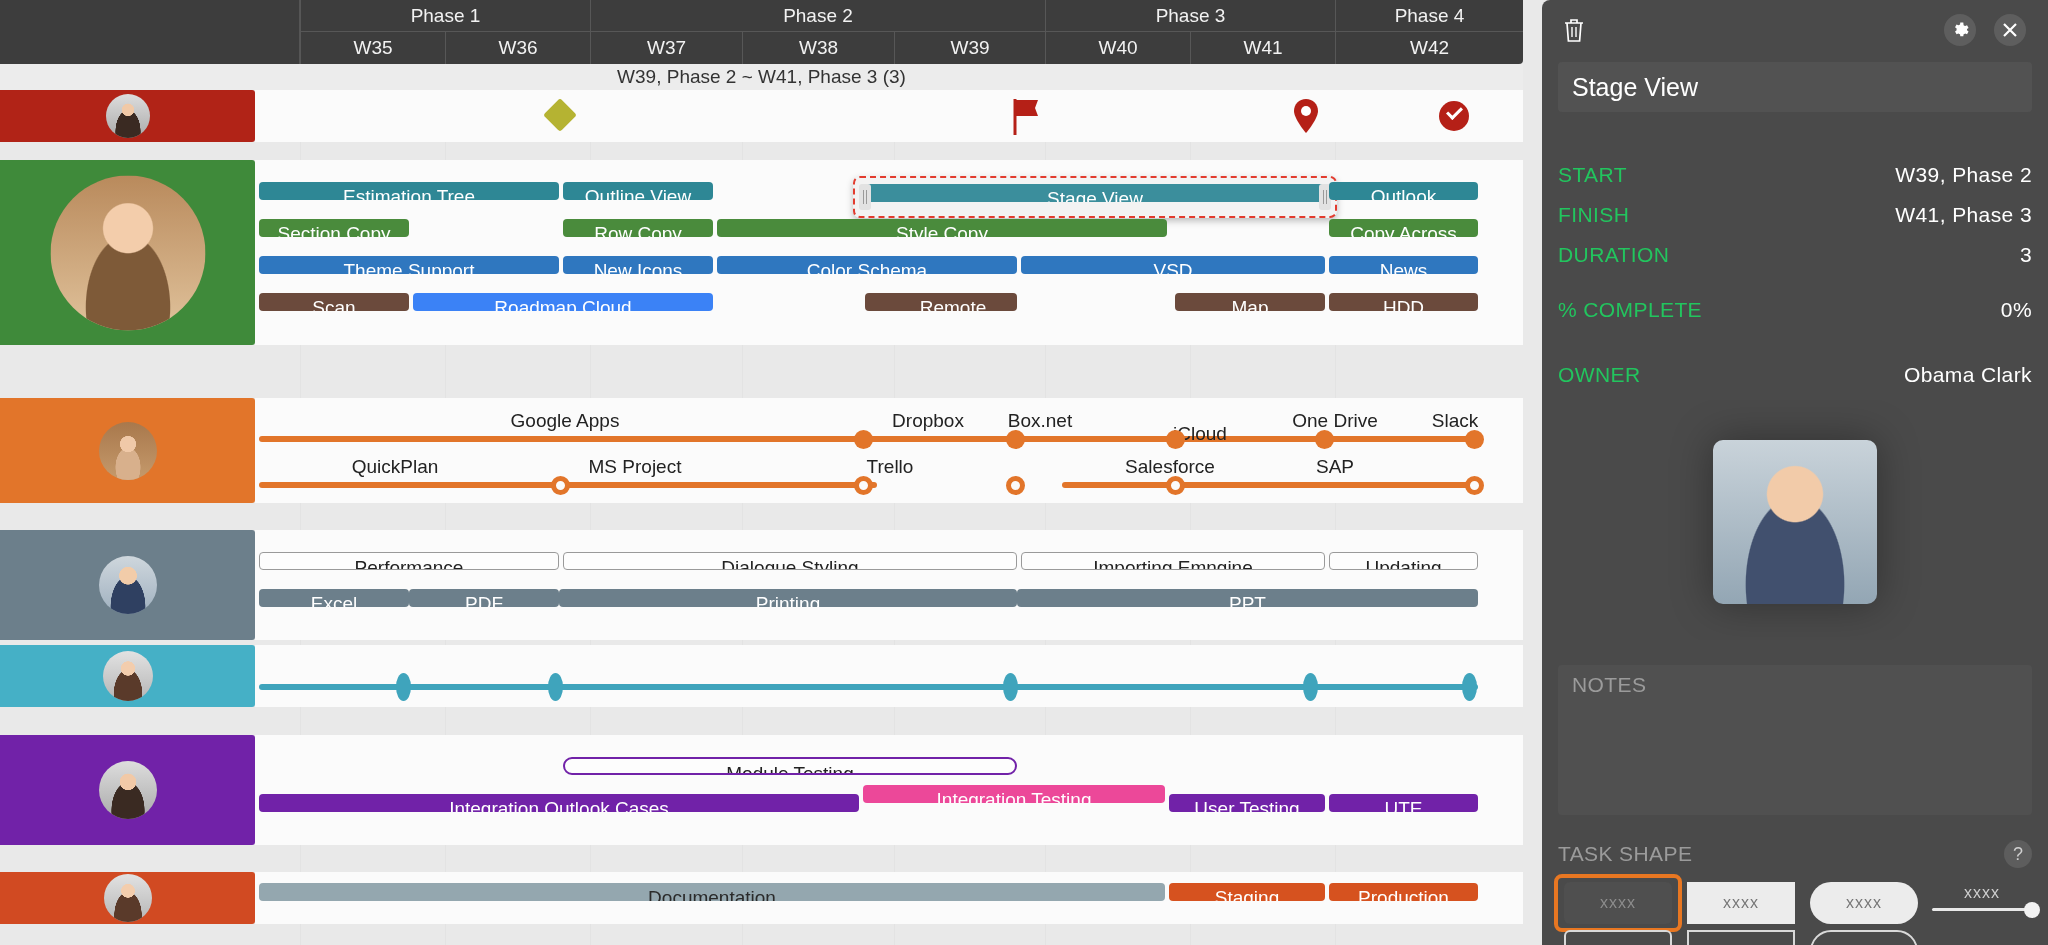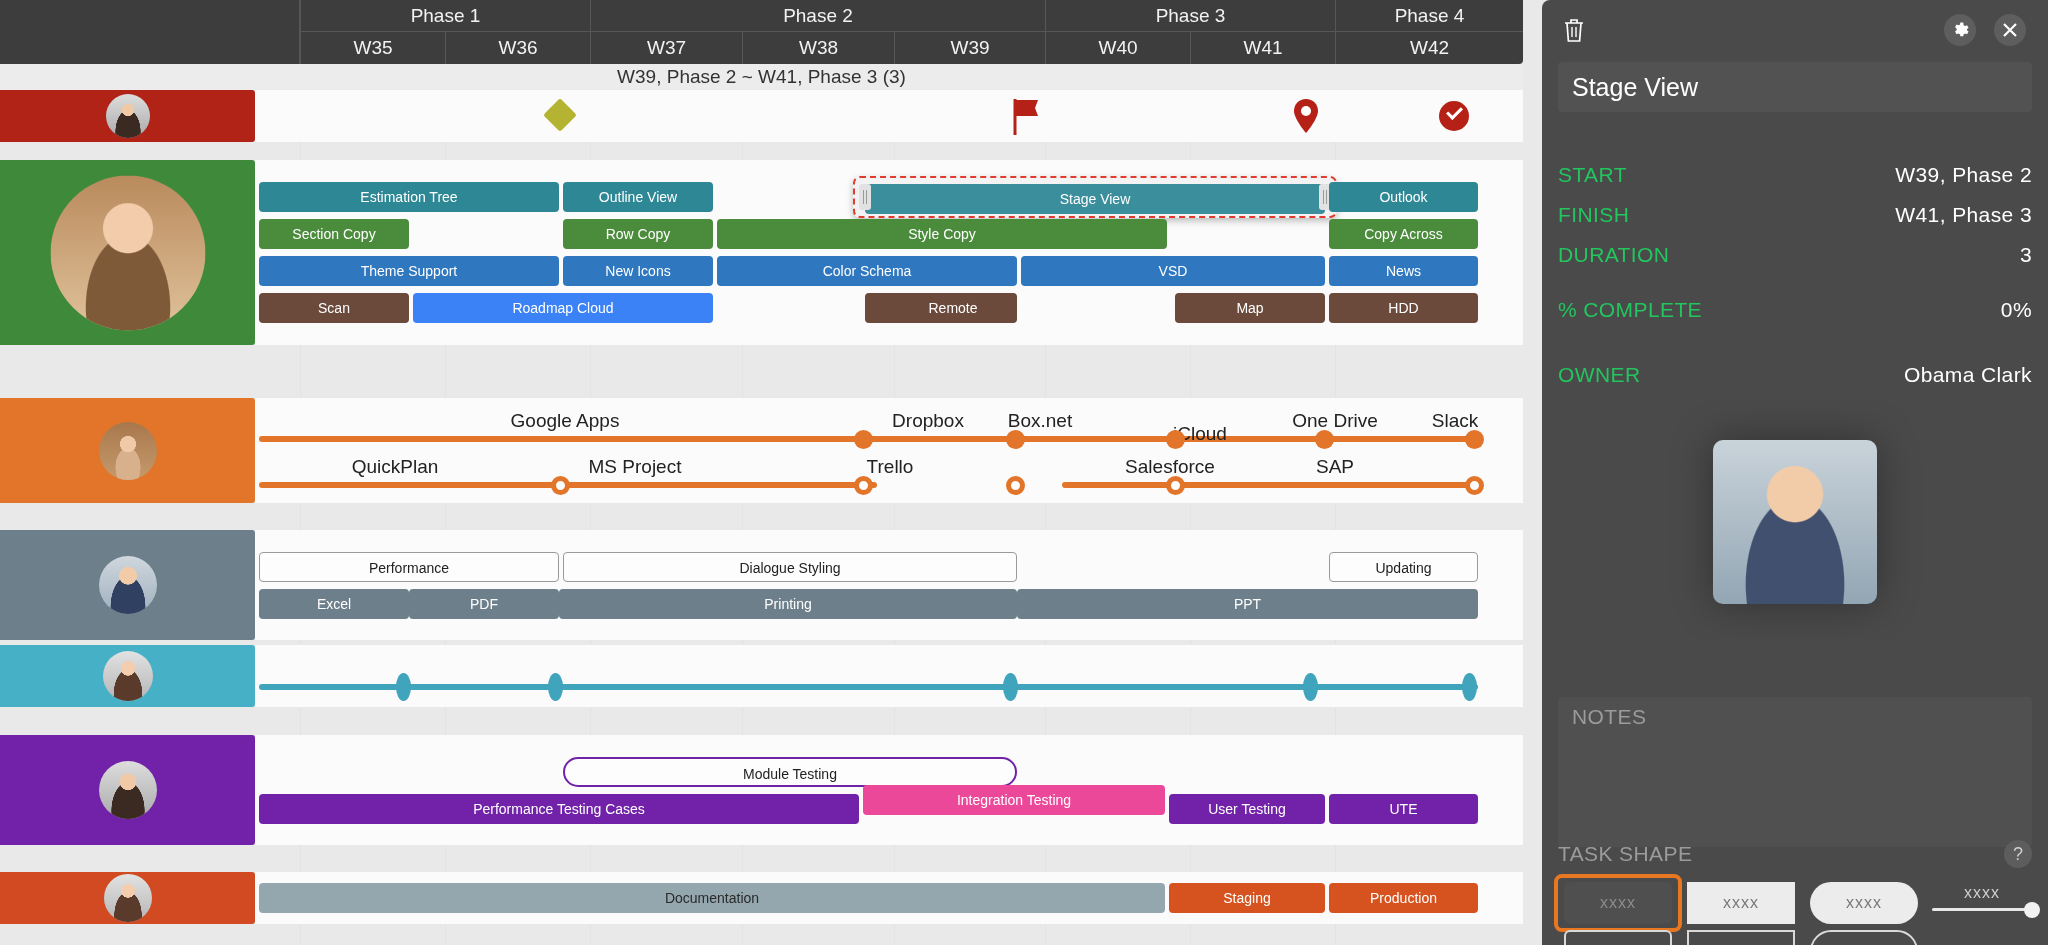--- a/index.html
+++ b/index.html
@@ -86,22 +86,22 @@
       radial-gradient(circle at 50% 36%, #f1c9a7 0 17%, transparent 18%),
       radial-gradient(ellipse at 50% 86%, #3a2a22 0 40%, transparent 41%),
       linear-gradient(#ddd,#aaa);}
   .ph-s1{background:
       radial-gradient(circle at 50% 33%, #f2cba9 0 20%, transparent 21%),
       radial-gradient(ellipse at 50% 88%, #41506e 0 42%, transparent 43%),
       linear-gradient(#c9d3da,#93a6b4);}
 
   
   .bar{
-    position:absolute; height:30px; border-radius:4px;
-    color:#fff; font-size:14px; line-height:30px; text-align:center;
+    position:absolute; height:18px; border-radius:4px;
+    color:#fff; font-size:19px; line-height:30px; text-align:center;
     white-space:nowrap; overflow:hidden;
   }
   .bar.hollow{ background:#fdfdfd; color:#222; }
   .bar.pill{ border-radius:16px; }
 
   
   .lnk{ position:absolute; height:6px; border-radius:3px; }
   .lbl{
     position:absolute; font-size:19px; color:#222; text-align:center;
     white-space:nowrap;
@@ -166,21 +166,21 @@
     position:absolute; left:50%; transform:translateX(-50%);
     width:164px; height:164px; border-radius:10px; overflow:hidden;
     box-shadow:0 0 40px rgba(0,0,0,.35);
   }
   .owner-blur{
     position:absolute; left:0; right:0; height:230px;
     filter:blur(24px); opacity:.55;
   }
   .notes-box{
     position:absolute; left:16px; right:16px; height:150px;
-    background:#505050; border-radius:4px;margin-top:32px;
+    background:#505050; border-radius:4px;
   }
   .notes-lbl{
     position:absolute; left:14px; top:8px; font-size:21px; color:#9b9b9b;
     letter-spacing:.4px;
   }
   .shape-lbl{
     position:absolute; left:16px; font-size:21px; color:#9b9b9b; letter-spacing:.4px;
   }
   .help{
     position:absolute; right:16px; width:28px; height:28px; border-radius:50%;
@@ -331,20 +331,21 @@
         </div>
         <div class="row" style="top: 530px; height: 110px;">
           <div class="swim" style="background: rgb(108, 127, 139);">
             <div class="avatar-wrap" style="width: 58px; height: 58px;">
               <div class="ph ph-m1"></div>
             </div>
           </div>
           <div class="lane">
             <div class="bar hollow" style="left: 4px; width: 300px; top: 21.5px; border: 1px solid rgb(154, 154, 154);">Performance</div>
             <div class="bar hollow" style="left: 308px; width: 454px; top: 21.5px; border: 1px solid rgb(154, 154, 154);">Dialogue Styling</div>
+            <div class="bar hollow" style="left: 766px; width: 304px; top: 21.5px; border: 1px solid rgb(154, 154, 154);">Importing Emngine</div>
             <div class="bar hollow" style="left: 1074px; width: 149px; top: 21.5px; border: 1px solid rgb(154, 154, 154);">Updating</div>
             <div class="bar" style="left: 4px; width: 150px; top: 58.5px; background: rgb(108, 127, 139);">Excel</div>
             <div class="bar" style="left: 154px; width: 150px; top: 58.5px; background: rgb(108, 127, 139);">PDF</div>
             <div class="bar" style="left: 304px; width: 458px; top: 58.5px; background: rgb(108, 127, 139);">Printing</div>
             <div class="bar" style="left: 762px; width: 461px; top: 58.5px; background: rgb(108, 127, 139);">PPT</div>
           </div>
         </div>
         <div class="row" style="top: 645px; height: 62px;">
           <div class="swim" style="background: rgb(69, 176, 198);">
             <div class="avatar-wrap" style="width: 50px; height: 50px;">
@@ -361,21 +362,21 @@
           </div>
         </div>
         <div class="row" style="top: 735px; height: 110px;">
           <div class="swim" style="background: rgb(113, 34, 168);">
             <div class="avatar-wrap" style="width: 58px; height: 58px;">
               <div class="ph ph-g2"></div>
             </div>
           </div>
           <div class="lane">
             <div class="bar hollow pill" style="left: 308px; width: 454px; top: 21.5px; border: 2px solid rgb(113, 34, 168);">Module Testing</div>
-            <div class="bar" style="left: 4px; width: 600px; top: 58.5px; background: rgb(113, 34, 168);">Performance Testing Cases</div>
+            <div class="bar" style="left: 4px; width: 600px; top: 58.5px; background: rgb(113, 34, 168);">Integration Outlook Cases</div>
             <div class="bar" style="left: 608px; width: 302px; top: 50px; background: #ec4899;">Integration Testing</div>
             <div class="bar" style="left: 914px; width: 156px; top: 58.5px; background: rgb(113, 34, 168);">User Testing</div>
             <div class="bar" style="left: 1074px; width: 149px; top: 58.5px; background: rgb(113, 34, 168);">UTE</div>
           </div>
         </div>
         <div class="row" style="top: 872px; height: 52px;">
           <div class="swim" style="background: rgb(209, 74, 34);">
             <div class="avatar-wrap" style="width: 48px; height: 48px;">
               <div class="ph ph-g1"></div>
             </div>

